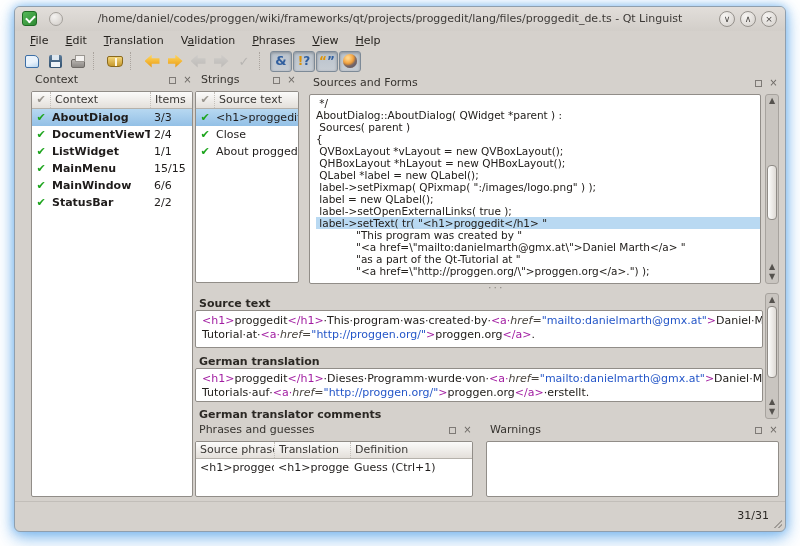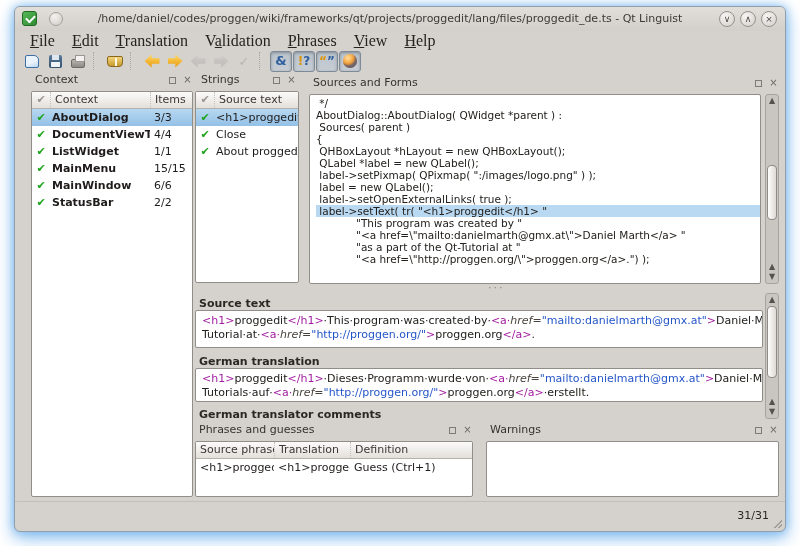--- a/index.html
+++ b/index.html
@@ -21,21 +21,21 @@
   .title-aux { position:absolute; left:34px; top:5px; width:14px; height:14px; border-radius:50%;
     background:radial-gradient(circle at 35% 30%,#f4f2f0,#cfcbc6); border:1px solid #a39f9a; }
   .title-text { position:absolute; left:60px; right:80px; top:0; height:24px; line-height:24px;
     text-align:center; color:#3c3936; font-size:11px; white-space:nowrap; overflow:hidden; }
   .window-controls { position:absolute; right:8px; top:4px; display:flex; gap:5px; }
   .win-btn { width:16px; height:16px; border-radius:50%; border:1px solid #96928d;
     background:radial-gradient(circle at 35% 30%,#f7f5f3,#d2cec9);
     font-size:9px; line-height:14px; text-align:center; color:#4a4744; }
   
   .menubar { position:absolute; left:0; top:24px; right:0; height:19px; display:flex; align-items:center; padding-left:8px; }
-  .menu-item { padding:2px 7px; margin-right:3px; font-size:16px; color:#26231f; border-radius:2px;font-family:Liberation Serif, serif; }
+  .menu-item { padding:2px 7px; margin-right:3px; font-size:11px; color:#26231f; border-radius:2px; }
   .menu-item .accel { text-decoration:underline; }
   
   .toolbar { position:absolute; left:0; top:43px; right:0; height:22px; display:flex; align-items:center; padding-left:6px; }
   .tb-sep { width:7px; height:18px; border-left:1px dotted #aaa49e; margin:0 4px 0 3px; }
   .tb-btn { width:22px; height:21px; margin-right:1px; display:flex; align-items:center; justify-content:center; border-radius:3px; position:relative; }
   .tb-btn.pressed { background:linear-gradient(#b9c2cc,#c7cdd4); border:1px solid #7d8a97; box-shadow:inset 0 1px 3px rgba(0,0,0,.28); }
   .tb-btn.disabled { opacity:.4; filter:grayscale(1); }
   .tbi { display:block; position:relative; }
   .tbi--open { width:14px; height:13px; background:linear-gradient(160deg,#eaf3fc 55%,#b9d6f0); border:1px solid #3d6fa6; border-radius:2px 5px 2px 2px; }
   .tbi--save { width:13px; height:13px; background:linear-gradient(#5c7b99,#31506e); border-radius:2px; }
@@ -190,21 +190,21 @@
         </div>
       <div>
           <div class="t-row sel">
             <div class="cell-check check-green">✔</div>
             <div class="ctx-name">AboutDialog</div>
             <div class="ctx-items">3/3</div>
           </div>
           <div class="t-row">
             <div class="cell-check check-green">✔</div>
             <div class="ctx-name">DocumentViewType</div>
-            <div class="ctx-items">4/4</div>
+            <div class="ctx-items">2/4</div>
           </div>
           <div class="t-row">
             <div class="cell-check check-green">✔</div>
             <div class="ctx-name">ListWidget</div>
             <div class="ctx-items">1/1</div>
           </div>
           <div class="t-row">
             <div class="cell-check check-green">✔</div>
             <div class="ctx-name">MainMenu</div>
             <div class="ctx-items">15/15</div>
@@ -256,20 +256,21 @@
     <div class="dock-buttons">
         <span class="dk-btn float"></span>
         <span class="dk-btn">×</span>
       </div>
     <div class="panel code-area" style="left:4px;top:20px;right:22px;bottom:4px;padding:2px 0 0 6px;">
       <div>
           <div class="code-line"> */</div>
           <div class="code-line">AboutDialog::AboutDialog( QWidget *parent ) :</div>
           <div class="code-line"> Sources( parent )</div>
           <div class="code-line">{</div>
+          <div class="code-line"> QVBoxLayout *vLayout = new QVBoxLayout();</div>
           <div class="code-line"> QHBoxLayout *hLayout = new QHBoxLayout();</div>
           <div class="code-line"> QLabel *label = new QLabel();</div>
           <div class="code-line"> label-&gt;setPixmap( QPixmap( ":/images/logo.png" ) );</div>
           <div class="code-line"> label = new QLabel();</div>
           <div class="code-line"> label-&gt;setOpenExternalLinks( true );</div>
           <div class="code-line hl"> label-&gt;setText( tr( "&lt;h1&gt;proggedit&lt;/h1&gt; "</div>
           <div class="code-line">            "This program was created by "</div>
           <div class="code-line">            "&lt;a href=\"mailto:danielmarth@gmx.at\"&gt;Daniel Marth&lt;/a&gt; "</div>
           <div class="code-line">            "as a part of the Qt-Tutorial at "</div>
           <div class="code-line">            "&lt;a href=\"http://proggen.org/\"&gt;proggen.org&lt;/a&gt;.") );</div>

